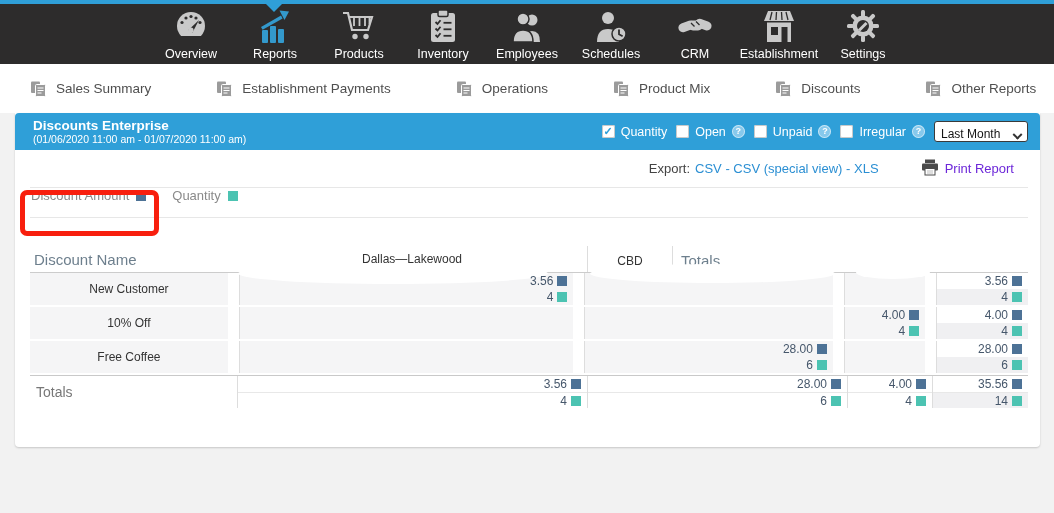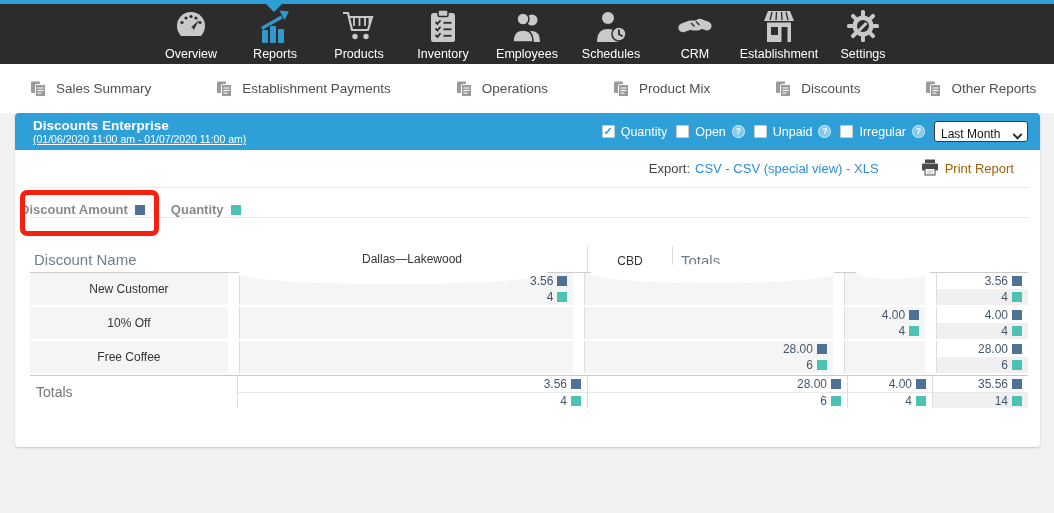--- a/index.html
+++ b/index.html
@@ -23,45 +23,45 @@
   .subitem .lbl { font-size:13.5px; color:#4f4f4f; white-space:nowrap; }
 
   
   .panel { position:relative; margin-left:15px; width:1025px; height:334px; background:#ffffff;
     border-radius:0 0 4px 4px; box-shadow:0 1px 2px rgba(0,0,0,0.18); }
 
   .bluebar { height:37px; background:#2f9fd8; border-radius:4px 4px 0 0;
     display:flex; justify-content:space-between; align-items:center; padding:0 12px 0 18px; }
   .bb-title { color:#fff; }
   .bb-title .t1 { font-size:13.5px; font-weight:bold; line-height:15px; }
-  .bb-title .t2 { font-size:10.5px; line-height:12px;text-decoration:underline; }
+  .bb-title .t2 { font-size:10.5px; line-height:12px; }
   .bb-controls { display:flex; align-items:center; color:#fff; font-size:12.5px; }
   .cb { width:13px; height:13px; background:#fff; border-radius:2px;
     box-shadow:inset 0 0 0 1px #c9c9c9; margin-right:6px; cursor:pointer;
     font-size:11px; font-weight:bold; color:#2f9fd8; text-align:center; line-height:13px; }
   .cb-lbl { margin-right:9px; cursor:default; }
   .help { width:13px; height:13px; border-radius:50%; background:#87c9ec; color:#fff;
     font-size:9px; font-weight:bold; text-align:center; line-height:13px;
     box-shadow:inset 0 0 0 1px rgba(255,255,255,0.55); margin:0 9px 0 -3px; cursor:pointer; }
   .select { display:flex; align-items:flex-end; justify-content:space-between; width:94px; height:21px;
     background:#fff; border:1px solid #3a3a3a; border-radius:3px; padding:0 6px;
     font-size:12px; color:#141414; cursor:pointer; }
   .chev { width:7px; height:7px; border-right:2px solid #333; border-bottom:2px solid #333;
     transform:rotate(45deg) translate(-2px,-2px); }
 
   .exportrow { height:37px; display:flex; justify-content:flex-end; align-items:center;
     padding-right:26px; font-size:13px; }
   .exportrow .exlabel { color:#444; margin-right:5px; }
   .exlink { color:#2b8fd3; cursor:pointer; }
   .exsep { color:#2b8fd3; }
   .printwrap { display:flex; align-items:center; margin-left:42px; cursor:pointer; }
-  .printwrap .lbl { color:#a16207; margin-left:6px; }
+  .printwrap .lbl { color:#6d28d9; margin-left:6px; }
 
   .hr { height:1px; background:#e7e7e7; margin:0 12px 0 15px; }
-  .legendrow { height:29px; display:flex; align-items:flex-end; padding-left:5px;font-weight:bold; }
+  .legendrow { height:29px; display:flex; align-items:flex-start; padding-left:16px; }
   .legitem { display:flex; align-items:center; margin-right:26px; }
   .legitem .lbl { font-size:13px; color:#8a8a8a; margin-right:7px; }
   .sq { display:inline-block; width:10px; height:10px; }
   .sq-amount { background:#4d7296; }
   .sq-qty { background:#4cc3b2; }
 
   .annot { position:absolute; left:5px; top:77px; width:139px; height:46px;
     border:5px solid #f81f0e; border-radius:7px; z-index:6; pointer-events:none; }
 
   

